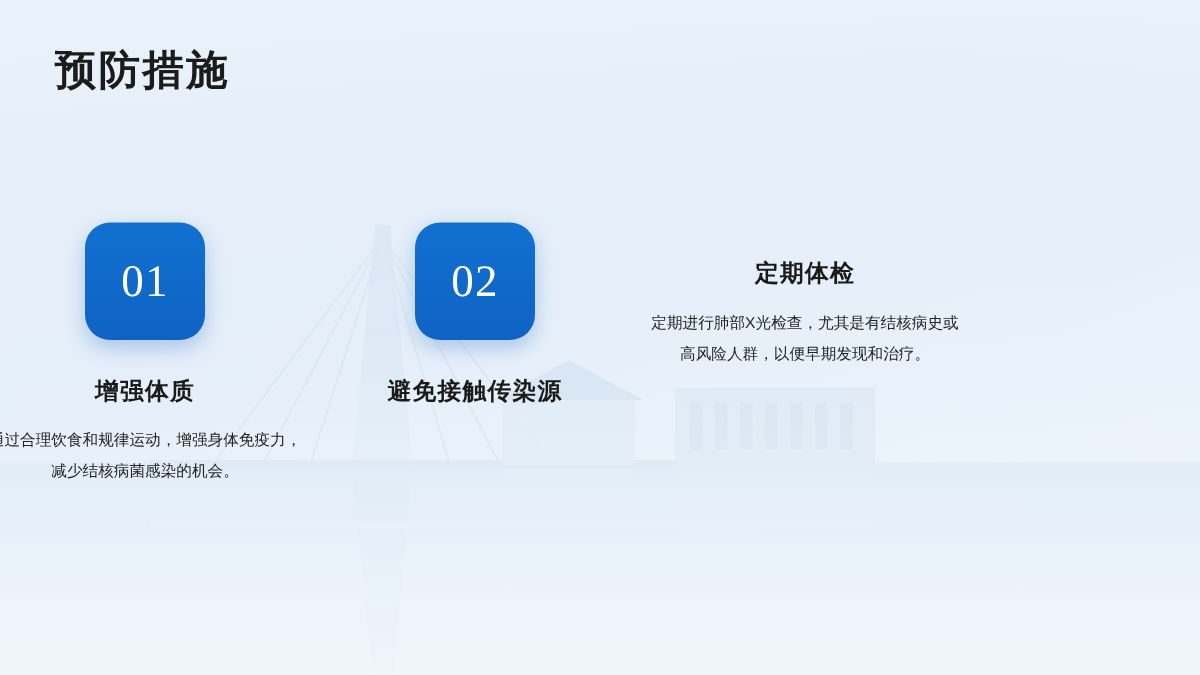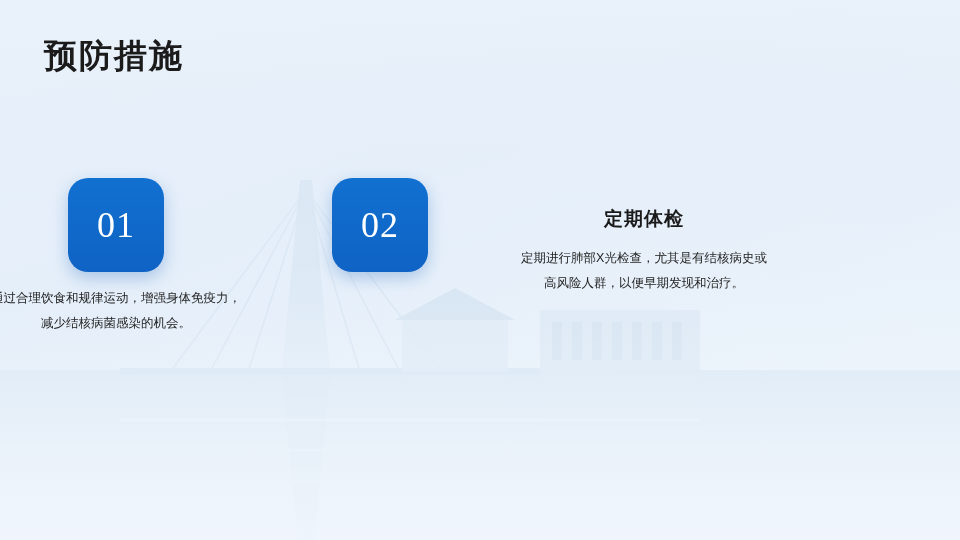--- a/index.html
+++ b/index.html
@@ -155,25 +155,27 @@
     </svg>
   </div>
   <div class="bg-haze"></div>
 
   <div class="title">预防措施</div>
 
   <div class="cards">
 
     <div class="card">
       <div class="badge">01</div>
+      <div class="card-title">增强体质</div>
       <div class="card-desc">通过合理饮食和规律运动，增强身体免疫力，减少结核病菌感染的机会。</div>
     </div>
 
     <div class="card">
       <div class="badge">02</div>
+      <div class="card-title">避免接触传染源</div>
     </div>
 
     <div class="card">
       <div class="card-title">定期体检</div>
       <div class="card-desc">定期进行肺部X光检查，尤其是有结核病史或高风险人群，以便早期发现和治疗。</div>
     </div>
 
   </div>
 </div>
 

